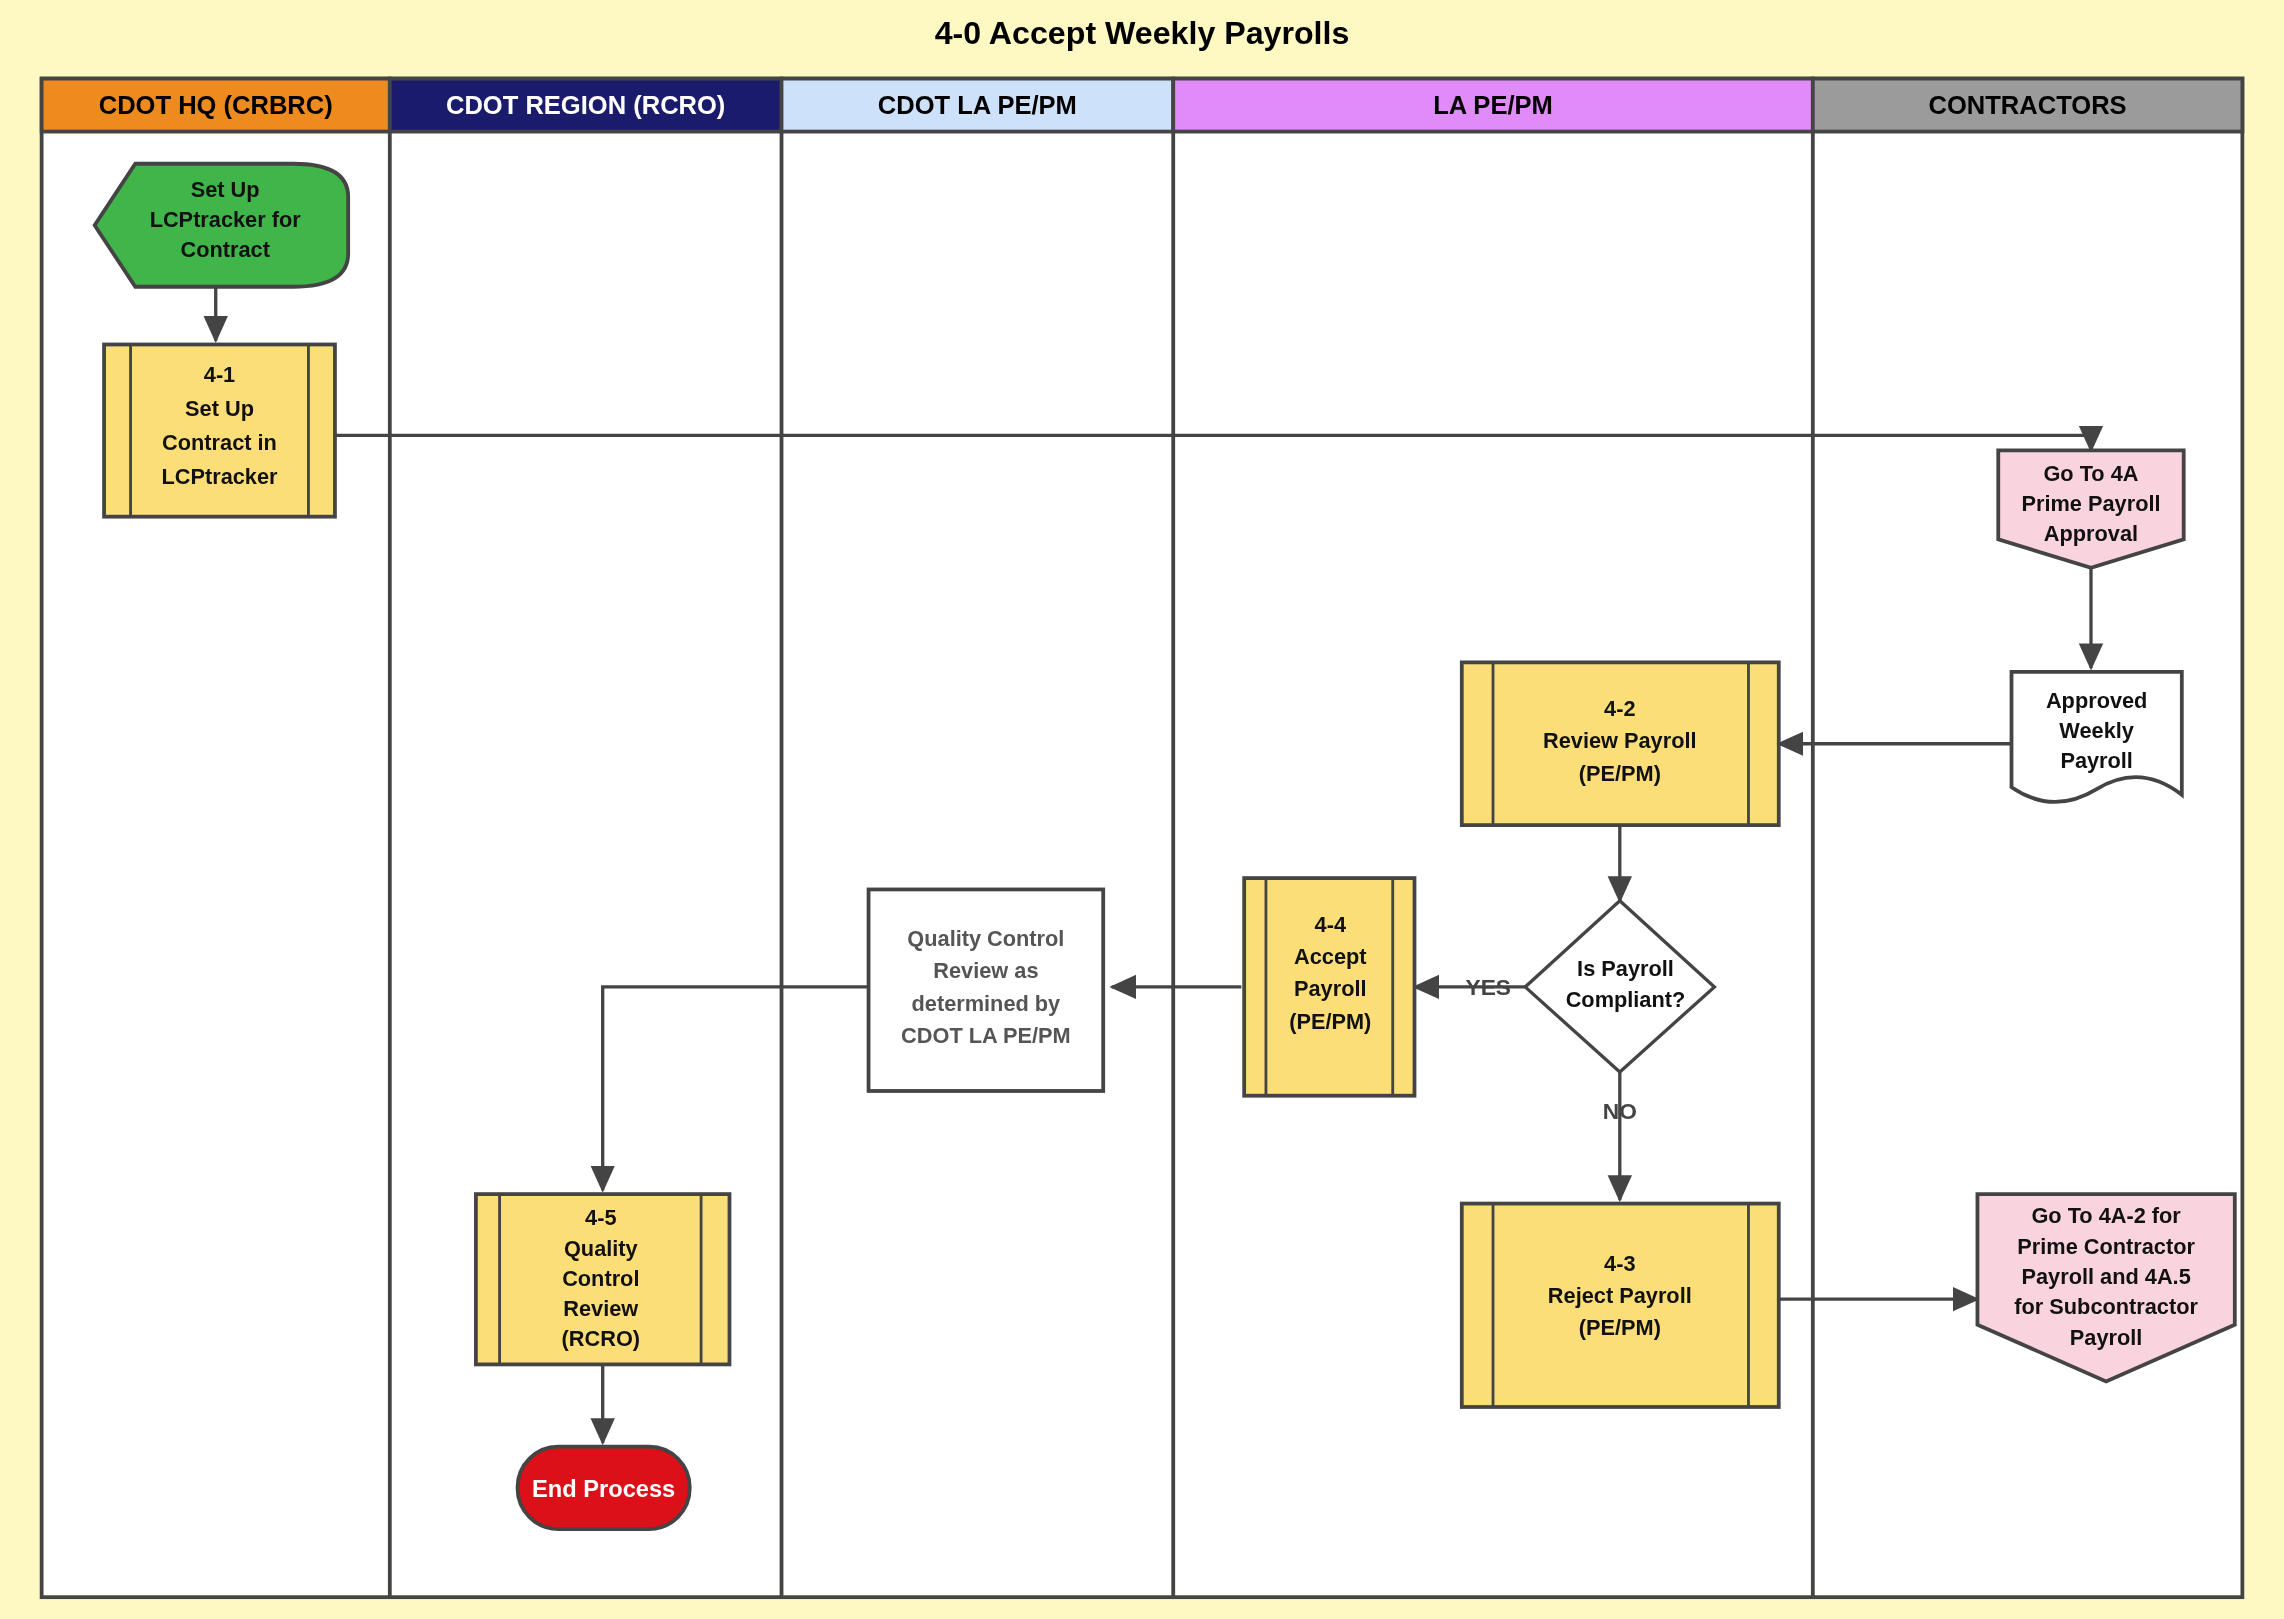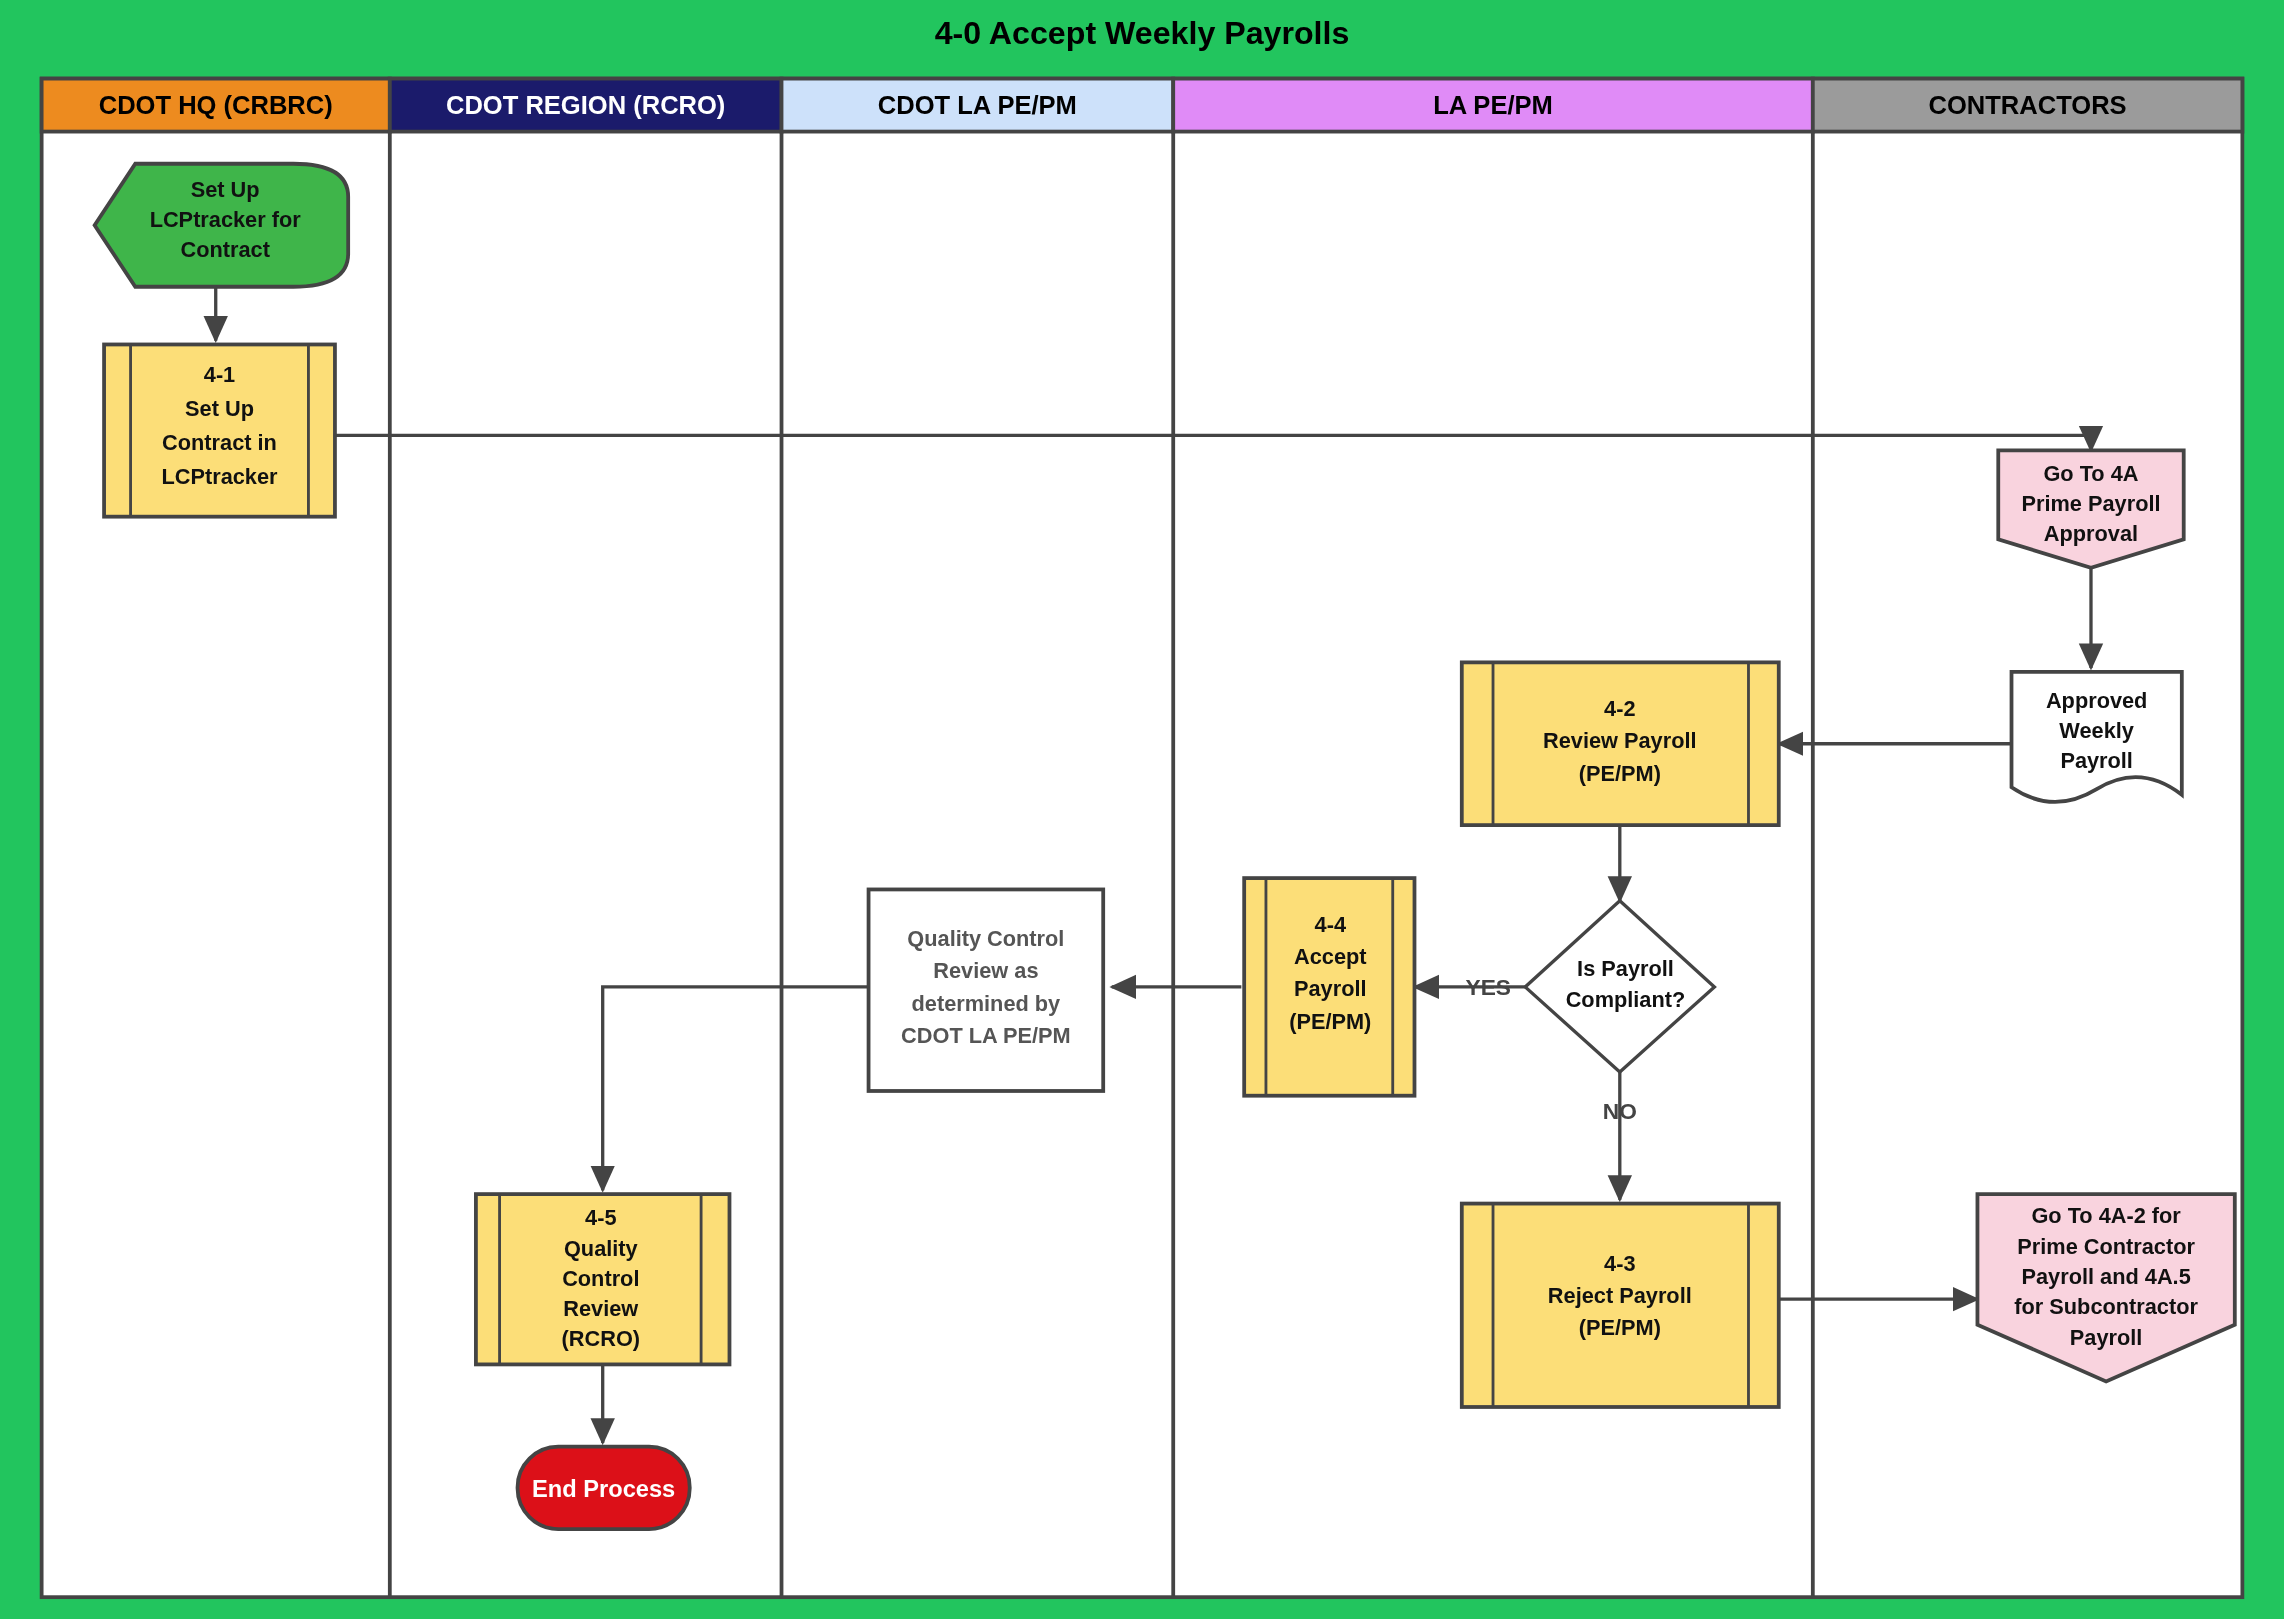--- a/index.html
+++ b/index.html
@@ -1,17 +1,17 @@
 <!DOCTYPE html>
 <html style="font-size:15px"><head>
 <meta charset="utf-8">
 <style>
   html,body{margin:0;padding:0;background:#ffffff;}
   body{font-family:"Liberation Sans",sans-serif;}
-  #page{position:relative;width:2284px;height:1619px;background:#22c55e;overflow:hidden;}
+  #page{position:relative;width:2284px;height:1619px;background:#fef9c3;overflow:hidden;}
   #flow{position:absolute;left:0;top:0;width:2284px;height:1619px;}
   .ttl{font-weight:bold;font-size:34px;fill:#000;}
   .lanelbl{font-weight:bold;font-size:27px;}
   .nodetxt{font-weight:bold;font-size:23px;fill:#111;}
   .nodetxt-w{font-weight:bold;font-size:25px;fill:#ffffff;}
   .nodetxt-g{font-weight:bold;font-size:23px;fill:#555555;}
   .edgelbl{font-weight:bold;font-size:24px;fill:#444;}
 </style>
 </head>
 <body>

